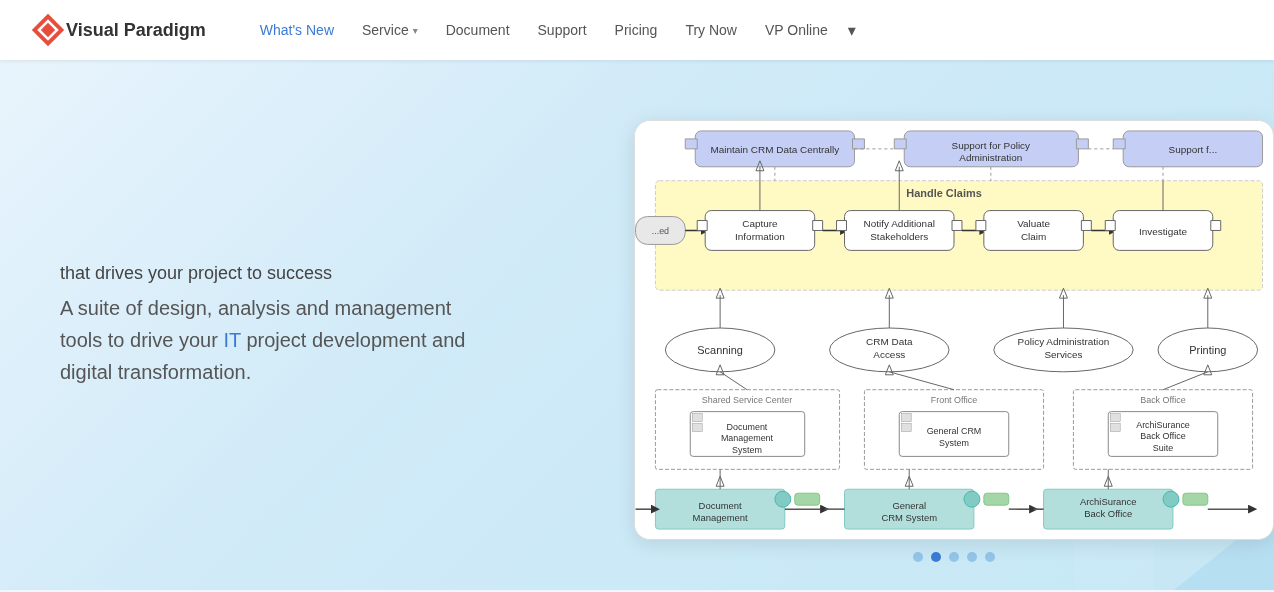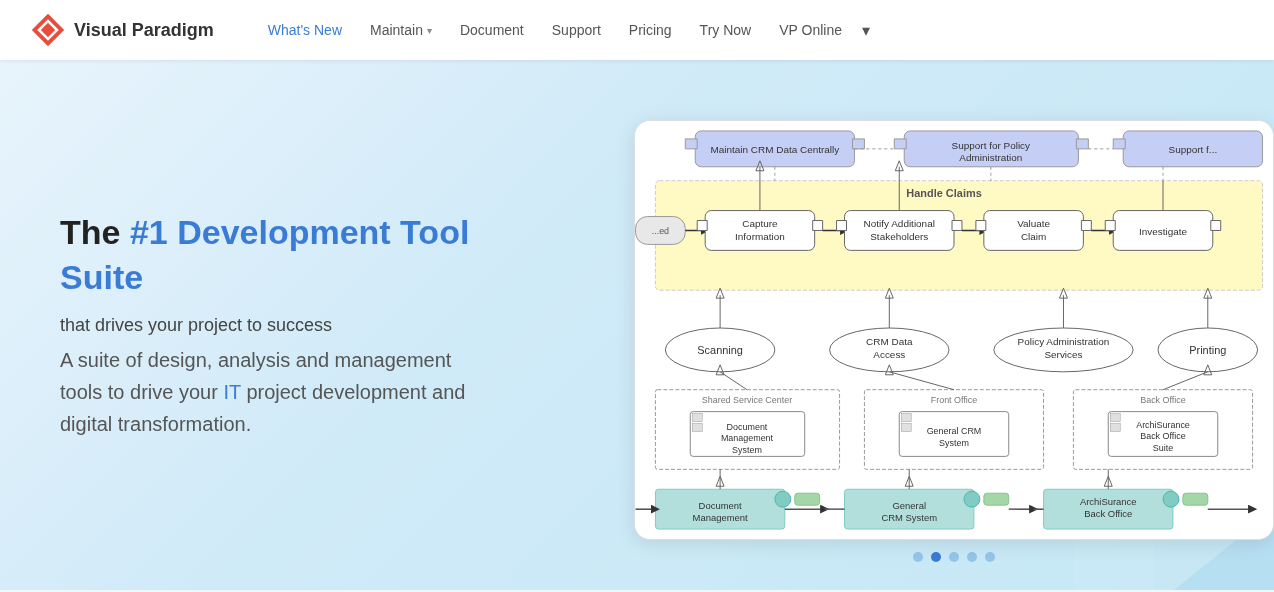--- a/index.html
+++ b/index.html
@@ -12,21 +12,20 @@
       align-items: center;
       padding: 0 30px;
       height: 60px;
       box-shadow: 0 1px 4px rgba(0,0,0,0.08);
       position: relative;
       z-index: 10;
     }
     .logo {
       display: flex;
       align-items: center;
-      gap: 8px;
       margin-right: 40px;
     }
     .logo-diamond {
       width: 36px;
       height: 36px;
     }
     .logo-text {
       font-size: 18px;
       font-weight: 700;
       color: #333;
@@ -162,44 +161,41 @@
       <polygon points="20,8 32,20 20,32 8,20" fill="#fff" stroke="none"></polygon>
       <polygon points="20,12 28,20 20,28 12,20" fill="#e74c3c" stroke="none"></polygon>
     </svg>
     <span class="logo-text">
       <span>Visual</span> <span>Paradigm</span>
     </span>
   </div>
   <div class="nav-links">
     <div class="nav-item active">What's New</div>
     <div class="nav-item">
-      <span>Maintain</span>
+      <span>Service</span>
       <span class="chevron">▾</span>
     </div>
     <div class="nav-item">Document</div>
     <div class="nav-item">Support</div>
     <div class="nav-item">Pricing</div>
     <div class="nav-item">Try Now</div>
     <div class="nav-item">VP Online</div>
     <span class="nav-dropdown-arrow">▾</span>
   </div>
 </nav>
 
 <section class="hero">
 
   <svg class="bottom-deco" viewBox="0 0 200 200" xmlns="http://www.w3.org/2000/svg">
     <polygon points="40,200 200,200 200,60" fill="#c8e6f5" opacity="0.5"></polygon>
     <polygon points="100,200 200,200 200,120" fill="#a8d8f0" opacity="0.5"></polygon>
     <polygon points="0,200 80,200 80,140 0,140" fill="#d0eaf8" opacity="0.4"></polygon>
   </svg>
 
   <div class="hero-left">
-    <h1 class="hero-title">
-      <span>The </span><span class="hero-title-highlight">#1 Development Tool Suite</span>
-    </h1>
     <p class="hero-subtitle">that drives your project to success</p>
     <p class="hero-desc">
       <span>A suite of design, analysis and management tools to drive your </span><a>IT</a><span> project development and digital transformation.</span>
     </p>
   </div>
 
   <div class="hero-diagram">
     <div class="diagram-container">
       <svg class="diagram-inner" viewBox="0 0 640 420" xmlns="http://www.w3.org/2000/svg">
 

